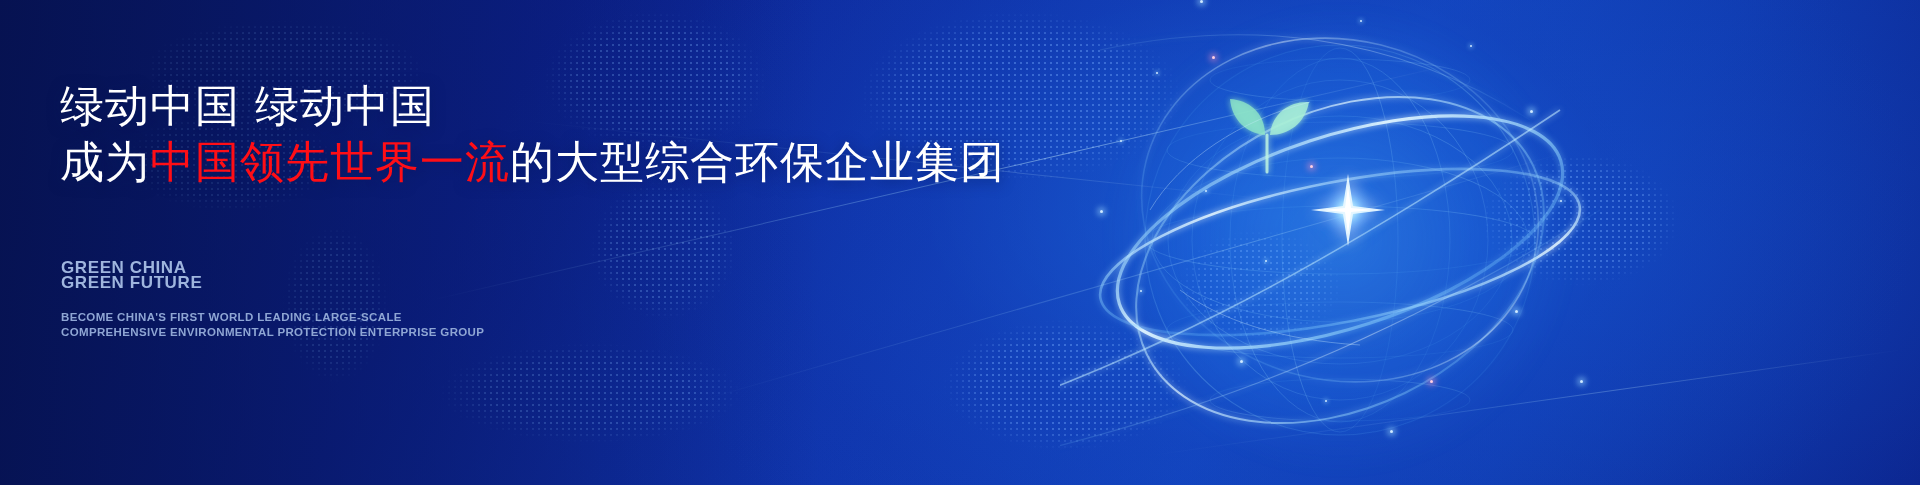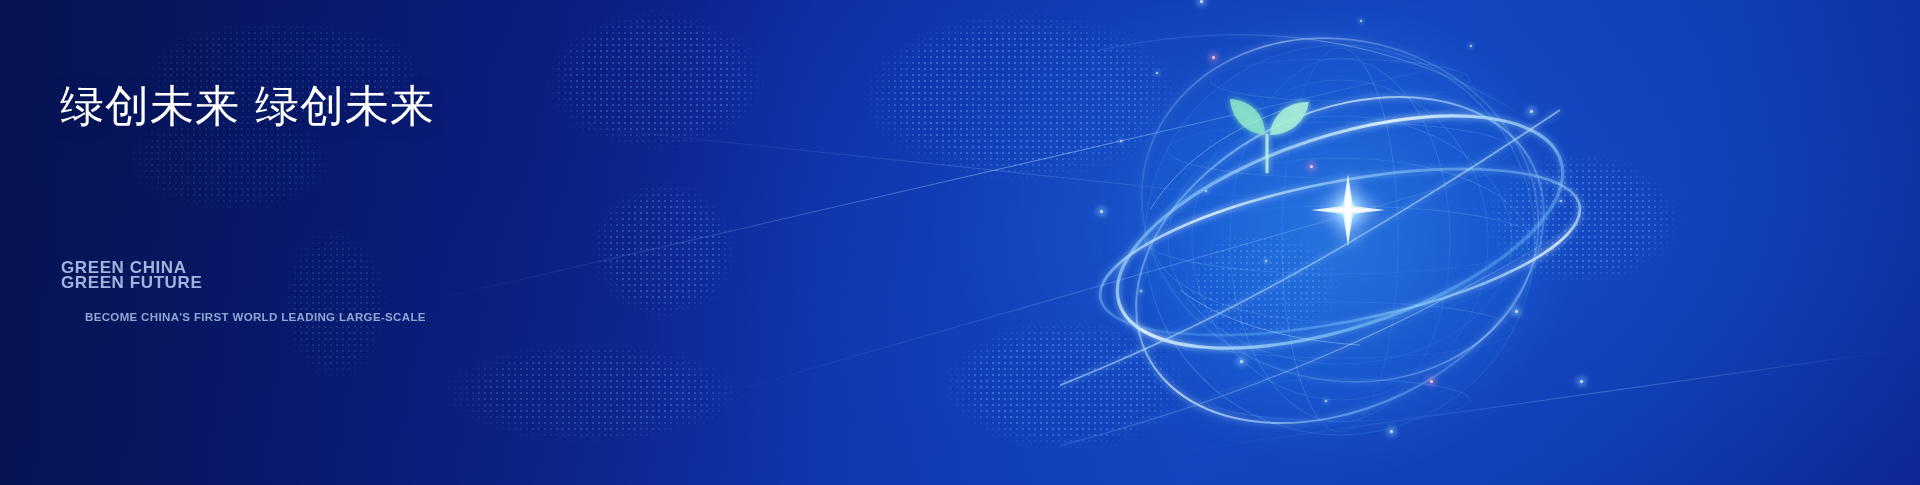--- a/index.html
+++ b/index.html
@@ -134,21 +134,20 @@
 
   .subtitle{
     position:absolute;
     left:61px; top:310px;
     font-size:11.5px;
     line-height:14.5px;
     font-weight:700;
     letter-spacing:0.35px;
     color:#8fa6d4;
     text-transform:uppercase;
-    margin-left:24px;
   }
   .subtitle span{display:block;}
 </style>
 </head>
 <body>
 
 <div class="banner">
 
   <div class="map-layer">
     <div class="map-dots m1"></div>
@@ -282,26 +281,30 @@
     <div class="spark" style="left:330px; top:470px;"></div>
     <div class="spark sm" style="left:205px; top:300px;"></div>
     <div class="spark pink" style="left:250px; top:205px;"></div>
     <div class="spark sm" style="left:145px; top:230px;"></div>
     <div class="spark" style="left:520px; top:420px;"></div>
   </div>
 
   <div class="content">
 
     <div class="headline">
-      <span class="l1">绿创未来 绿创未来</span>
+      <span class="l1">绿动中国 绿动中国</span>
+      <span class="l2">
+        <span>成为</span><span class="hl-red">中国领先世界一流</span><span>的大型综合环保企业集团</span>
+      </span>
     </div>
 
     <div class="tagline">
       <span>GREEN CHINA</span>
       <span>GREEN FUTURE</span>
     </div>
 
     <div class="subtitle">
       <span>BECOME CHINA'S FIRST WORLD LEADING LARGE-SCALE</span>
+      <span>COMPREHENSIVE ENVIRONMENTAL PROTECTION ENTERPRISE GROUP</span>
     </div>
 
   </div>
 </div>
 
 </body></html>

